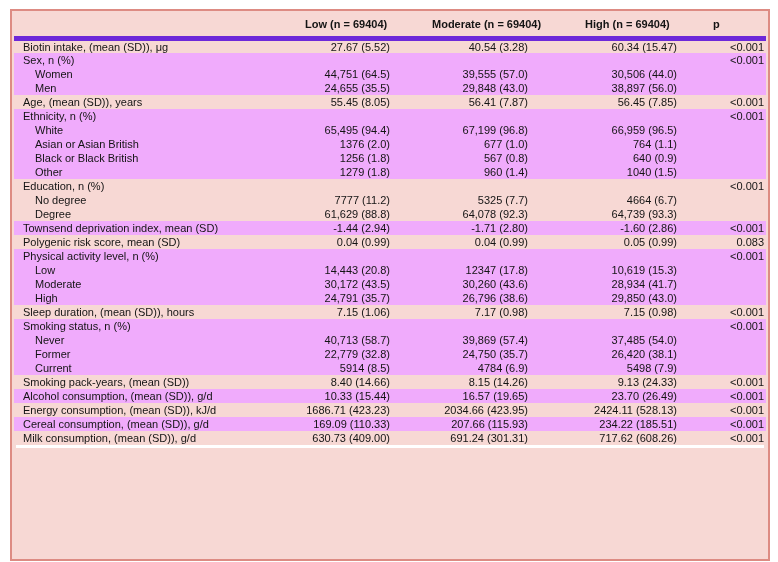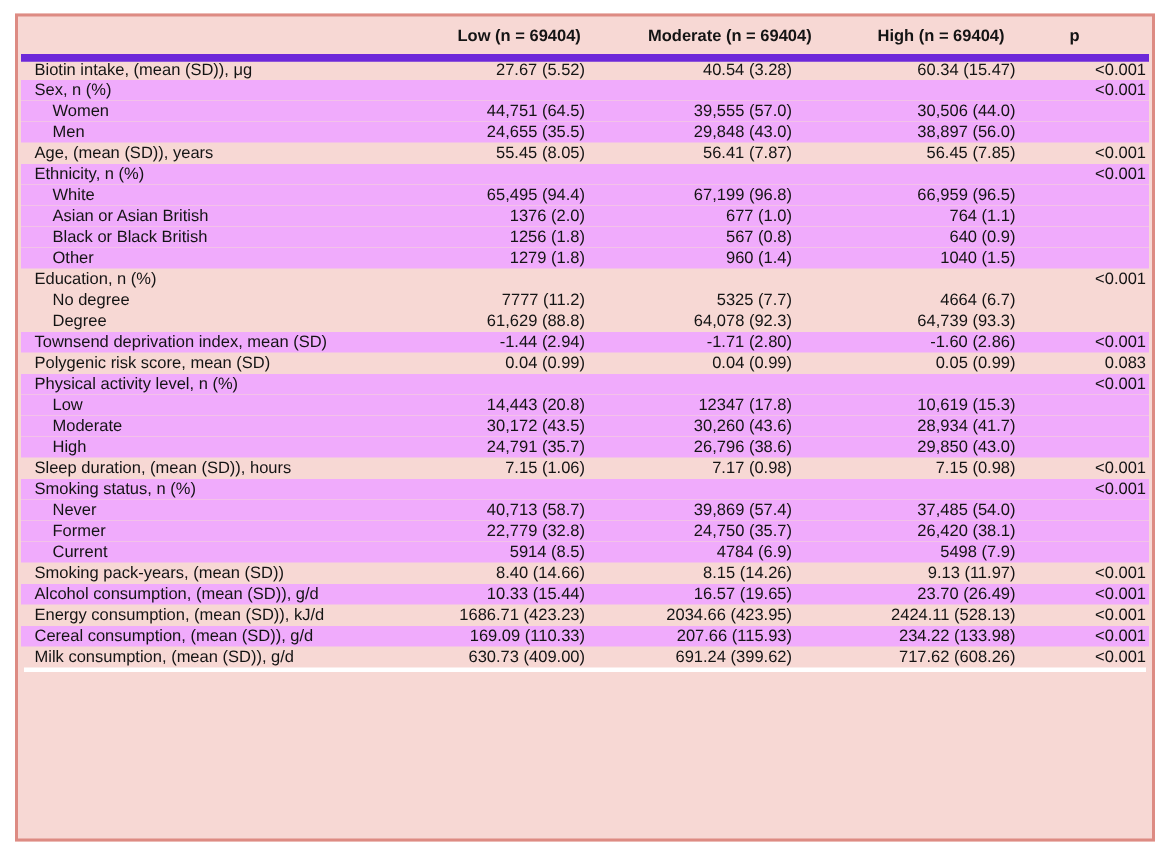--- a/index.html
+++ b/index.html
@@ -234,48 +234,48 @@
             <td class="label indent">Current</td>
             <td class="val v-low">5914 (8.5)</td>
             <td class="val v-moderate">4784 (6.9)</td>
             <td class="val v-high">5498 (7.9)</td>
             <td class="val v-p"></td>
           </tr>
           <tr class="pink">
             <td class="label">Smoking pack-years, (mean (SD))</td>
             <td class="val v-low">8.40 (14.66)</td>
             <td class="val v-moderate">8.15 (14.26)</td>
-            <td class="val v-high">9.13 (11.97)</td>
+            <td class="val v-high">9.13 (24.33)</td>
             <td class="val v-p">&lt;0.001</td>
           </tr>
           <tr class="white">
             <td class="label">Alcohol consumption, (mean (SD)), g/d</td>
             <td class="val v-low">10.33 (15.44)</td>
             <td class="val v-moderate">16.57 (19.65)</td>
             <td class="val v-high">23.70 (26.49)</td>
             <td class="val v-p">&lt;0.001</td>
           </tr>
           <tr class="pink">
             <td class="label">Energy consumption, (mean (SD)), kJ/d</td>
             <td class="val v-low">1686.71 (423.23)</td>
             <td class="val v-moderate">2034.66 (423.95)</td>
             <td class="val v-high">2424.11 (528.13)</td>
             <td class="val v-p">&lt;0.001</td>
           </tr>
           <tr class="white">
             <td class="label">Cereal consumption, (mean (SD)), g/d</td>
             <td class="val v-low">169.09 (110.33)</td>
             <td class="val v-moderate">207.66 (115.93)</td>
-            <td class="val v-high">234.22 (133.98)</td>
+            <td class="val v-high">234.22 (185.51)</td>
             <td class="val v-p">&lt;0.001</td>
           </tr>
           <tr class="pink">
             <td class="label">Milk consumption, (mean (SD)), g/d</td>
             <td class="val v-low">630.73 (409.00)</td>
-            <td class="val v-moderate">691.24 (399.62)</td>
+            <td class="val v-moderate">691.24 (301.31)</td>
             <td class="val v-high">717.62 (608.26)</td>
             <td class="val v-p">&lt;0.001</td>
           </tr>
         </tbody>
     </table>
     <div class="bottom-strip"></div>
   </div>
 </div>
 
 </body></html>

